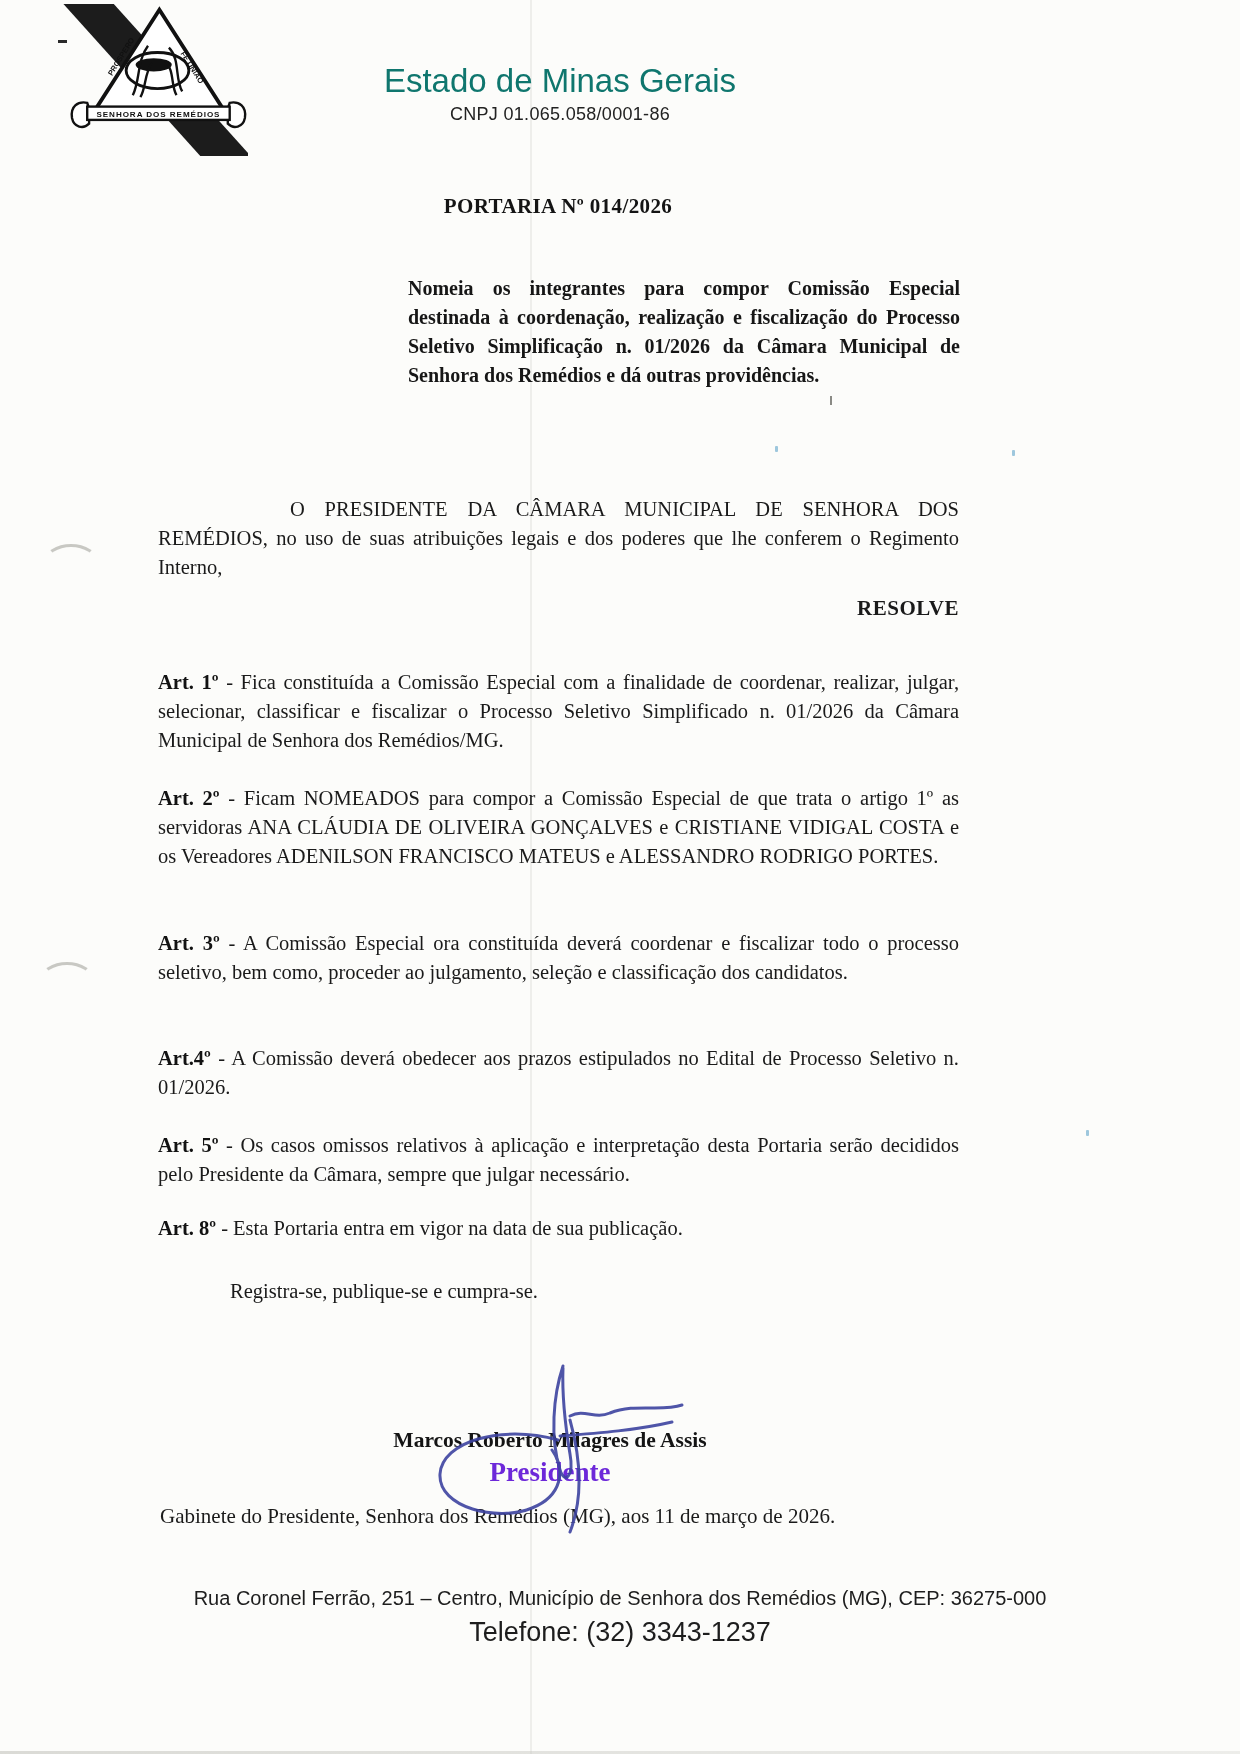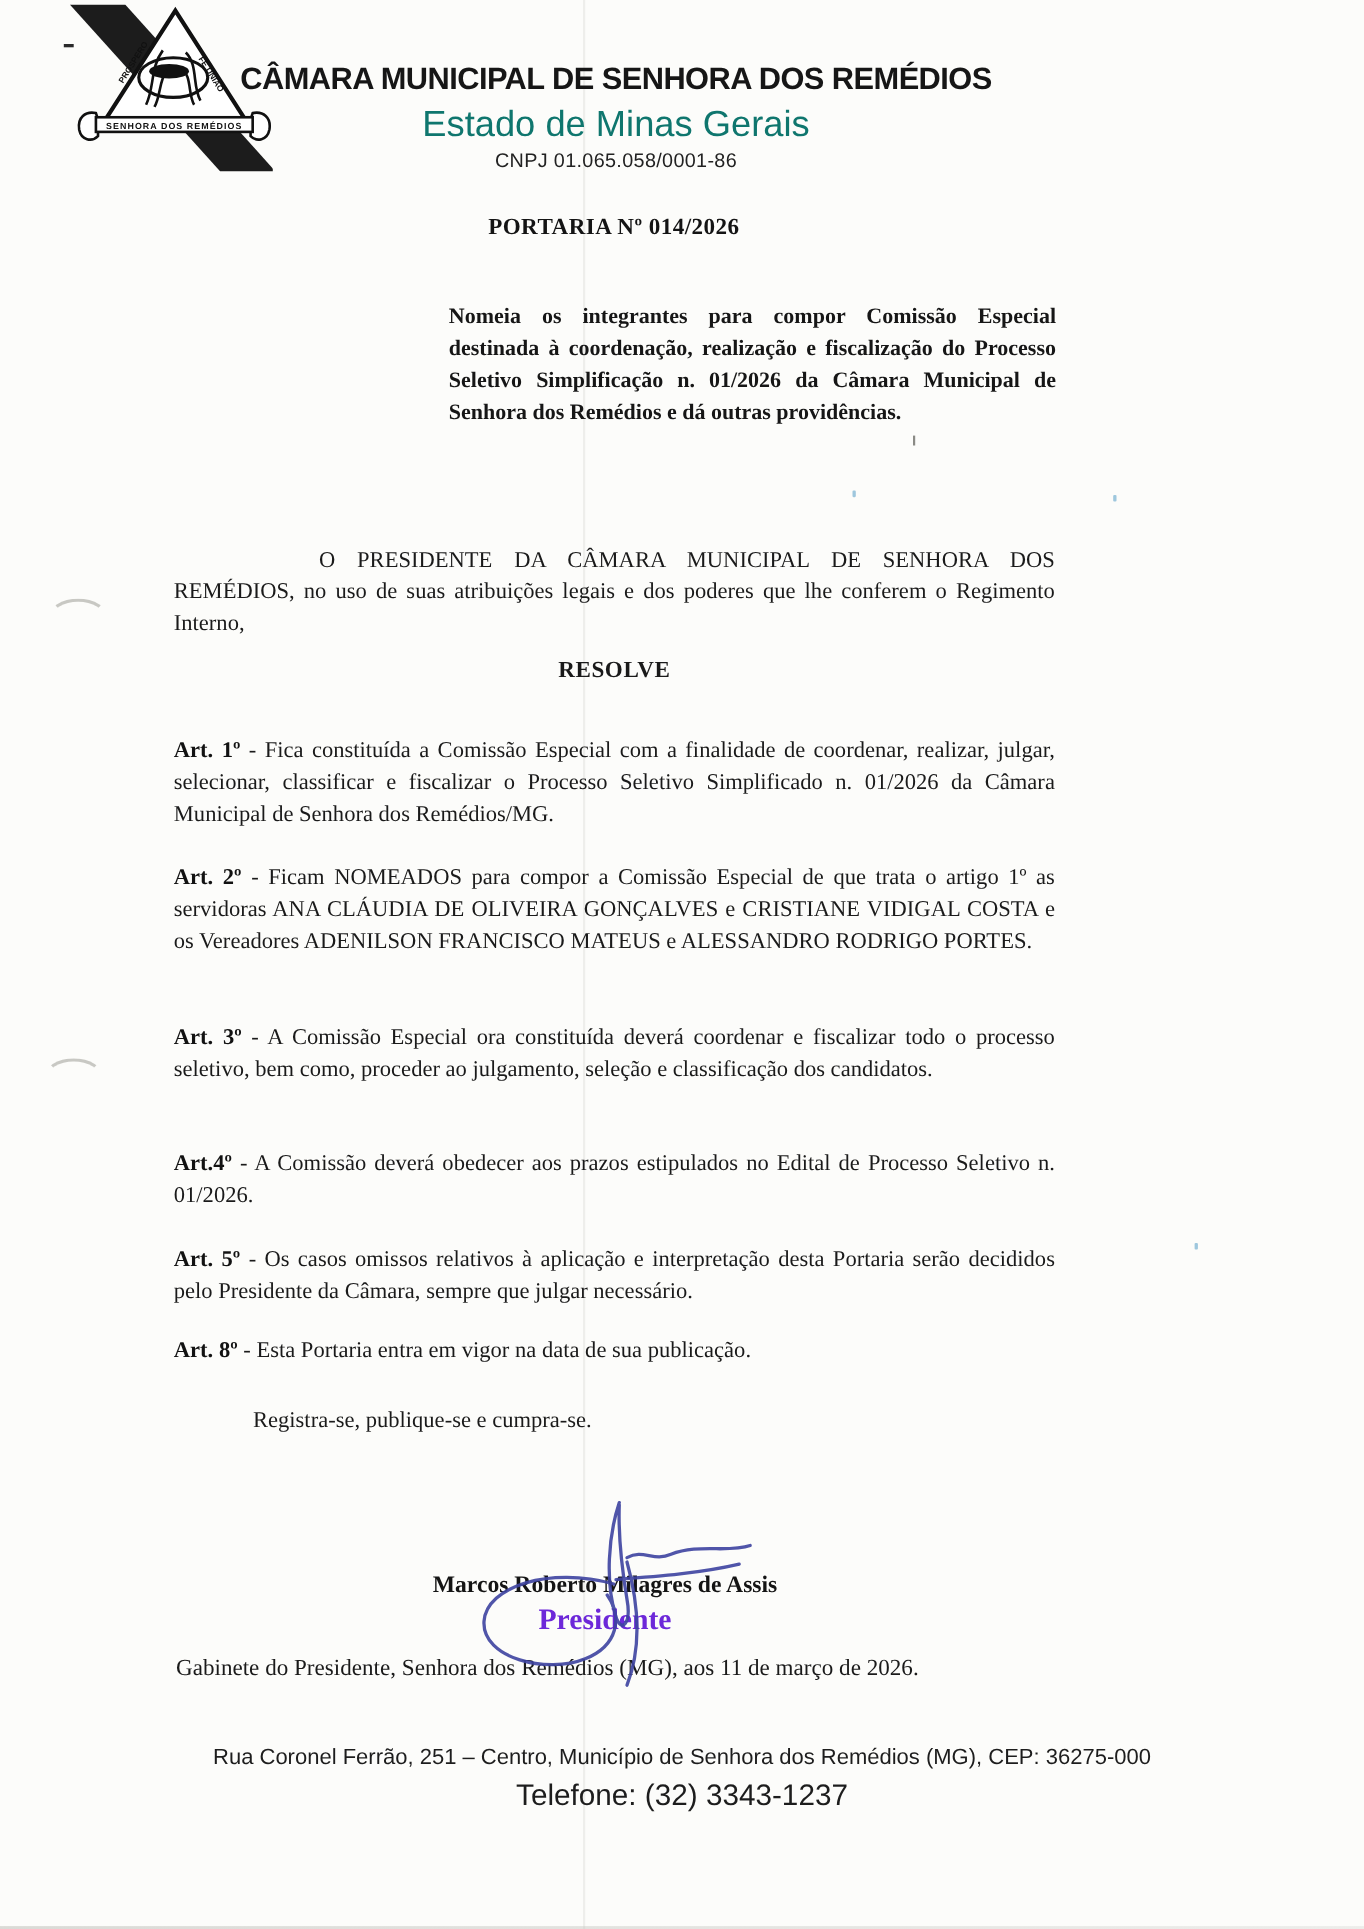--- a/index.html
+++ b/index.html
@@ -27,21 +27,21 @@
   .org-name { font-size:28px; font-weight:bold; letter-spacing:-0.5px; color:#161616; white-space:nowrap; }
   .state-line { font-size:33px; margin-top:6px; color:#0f766e; }
   .cnpj-line { font-size:18px; margin-top:4px; color:#222; letter-spacing:0.3px; }
 
   .doc-title { position:absolute; left:158px; top:194px; width:800px; text-align:center; font-size:21px; font-weight:bold; letter-spacing:0.4px; color:#141414; }
 
   .summary { position:absolute; left:408px; top:274px; width:552px; font-size:20px; font-weight:bold; line-height:29px; text-align:justify; color:#161616; }
 
   .body-par { position:absolute; left:158px; width:801px; font-size:20.5px; line-height:29px; text-align:justify; }
   .preamble { top:474px; text-indent:132px; }
-  .resolve { top:594px; text-align:center; font-weight:bold; font-size:21px; letter-spacing:0.5px; }
+  .resolve { top:594px; text-align:right; font-weight:bold; font-size:21px; letter-spacing:0.5px; }
   .art b { font-weight:bold; color:#121212; }
   .closing { position:absolute; left:230px; top:1280px; font-size:20.5px; }
 
   .sig-script { position:absolute; left:400px; top:1358px; width:330px; height:180px; z-index:3; }
   .sig-block { position:absolute; left:250px; top:1428px; width:600px; text-align:center; z-index:2; }
   .sig-name { font-size:21.5px; font-weight:bold; color:#141414; }
   .sig-role { font-size:27px; font-weight:bold; color:#6d28d9; margin-top:4px; }
 
   .place-date { position:absolute; left:160px; top:1504px; font-size:21px; }
 
@@ -78,21 +78,20 @@
     <text x="62" y="76" font-family="Liberation Sans, sans-serif" font-size="8" font-weight="bold" fill="#111" transform="rotate(-58 62 76)">PROSPERO</text>
     <text x="134" y="52" font-family="Liberation Sans, sans-serif" font-size="8" font-weight="bold" fill="#111" transform="rotate(58 134 52)">FÉ UNIÃO</text>
 
     <path d="M36,104 C26,102 18,108 20,120 C22,130 32,132 38,126 L38,110 Z" fill="#fff" stroke="#111" stroke-width="2.5"></path>
     <path d="M186,104 C196,102 204,108 202,120 C200,130 190,132 184,126 L184,110 Z" fill="#fff" stroke="#111" stroke-width="2.5"></path>
     <rect x="36" y="108" width="150" height="14" fill="#ffffff" stroke="#111" stroke-width="2.5"></rect>
     <text x="111" y="119" text-anchor="middle" font-family="Liberation Sans, sans-serif" font-size="8.5" font-weight="bold" letter-spacing="1" fill="#111">SENHORA DOS REMÉDIOS</text>
   </svg>
 
   <div class="header-text">
-    <div class="org-name">CÂMARA MUNICIPAL DE SENHORA DOS REMÉDIOS</div>
     <div class="state-line">Estado de Minas Gerais</div>
     <div class="cnpj-line">CNPJ 01.065.058/0001-86</div>
   </div>
 
   <div class="doc-title">PORTARIA Nº 014/2026</div>
 
   <div class="summary">Nomeia os integrantes para compor Comissão Especial destinada à coordenação, realização e fiscalização do Processo Seletivo Simplificação n. 01/2026 da Câmara Municipal de Senhora dos Remédios e dá outras providências.</div>
 
   <p class="body-par preamble">O PRESIDENTE DA CÂMARA MUNICIPAL DE SENHORA DOS REMÉDIOS, no uso de suas atribuições legais e dos poderes que lhe conferem o Regimento Interno,</p>
 

